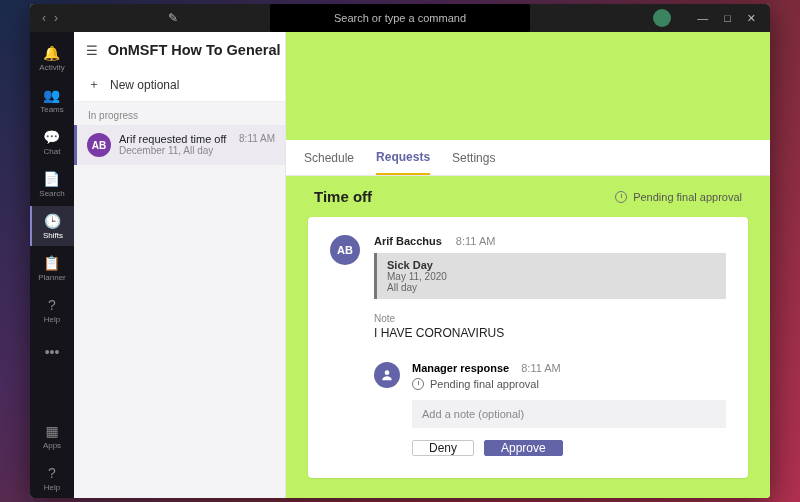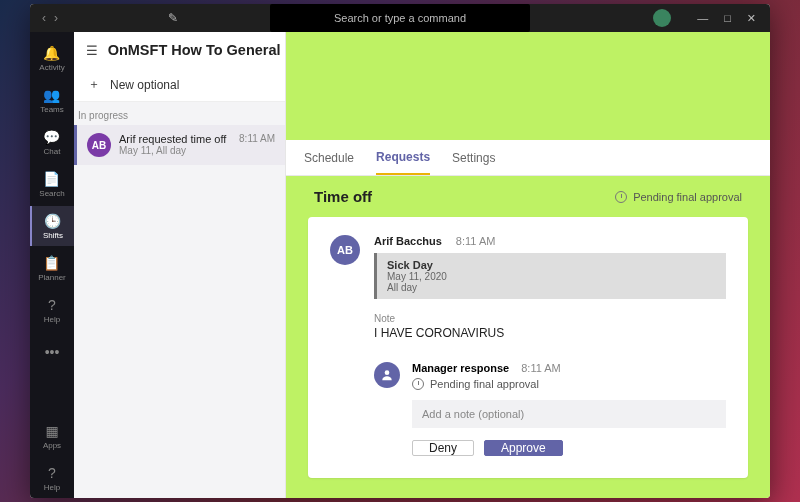--- a/index.html
+++ b/index.html
@@ -37,21 +37,21 @@
   }
   .rail-item { width:44px; height:40px; display:flex; flex-direction:column; align-items:center; justify-content:center; color:#888; font-size:8px; gap:2px; cursor:pointer;}
   .rail-item.active { background:#2d2c3b; color:#fff; border-left:2px solid #8886c9;}
   .rail-item .ico { font-size:14px; color:inherit; }
   .rail-spacer { flex:1; }
   .left-pane { width:212px; border-right:1px solid #e6e6e6; display:flex; flex-direction:column; background:#f4f4f6;}
   .lp-header { display:flex; align-items:center; padding:10px 12px; gap:10px; background:#fff; }
   .lp-header .hamb { color:#444; font-size:13px; }
   .lp-header .title { font-weight:700; font-size:14.5px; color:#222; white-space:nowrap; }
   .lp-new { display:flex; align-items:center; gap:10px; padding:8px 14px; font-size:12px; color:#333; background:#fff; border-bottom:1px solid #eee; cursor:pointer;}
-  .lp-section { font-size:10px; color:#888; padding:8px 4px 4px; }
+  .lp-section { font-size:10px; color:#888; padding:8px 14px 4px; }
   .req-item { display:flex; gap:8px; padding:8px 10px; background:#eceaf0; border-left:3px solid #6264a7; cursor:pointer;}
   .req-item .av { width:24px; height:24px; border-radius:50%; background:#7b3ba7; color:#fff; font-size:10px; display:flex; align-items:center; justify-content:center; font-weight:600;}
   .req-item .txt { flex:1; }
   .req-item .line1 { font-size:11px; color:#222; }
   .req-item .line2 { font-size:10px; color:#888; }
   .req-item .time { font-size:10px; color:#888; }
   .main { flex:1; display:flex; flex-direction:column; background:#bef264; min-width:0;justify-content:flex-end;}
   .tabs { display:flex; gap:22px; padding:0 18px; height:36px; align-items:center; background:#fff; border-bottom:1px solid #e8e8e8; font-size:12px; color:#666;}
   .tabs .tab { height:100%; display:flex; align-items:center; cursor:pointer; }
   .tabs .tab.active { color:#6264a7; font-weight:600; border-bottom:2px solid #eab308; }
@@ -155,21 +155,21 @@
       </div>
       <div class="lp-new">
         <span>＋</span>
         <span>New optional</span>
       </div>
       <div class="lp-section">In progress</div>
       <div class="req-item">
         <div class="av">AB</div>
         <div class="txt">
           <div class="line1">Arif requested time off</div>
-          <div class="line2">May 11, All day</div>
+          <div class="line2">December 11, All day</div>
         </div>
         <div class="time">8:11 AM</div>
       </div>
     </div>
 
     <div class="main">
       <div class="tabs">
         <div class="tab">Schedule</div>
         <div class="tab active">Requests</div>
         <div class="tab">Settings</div>

